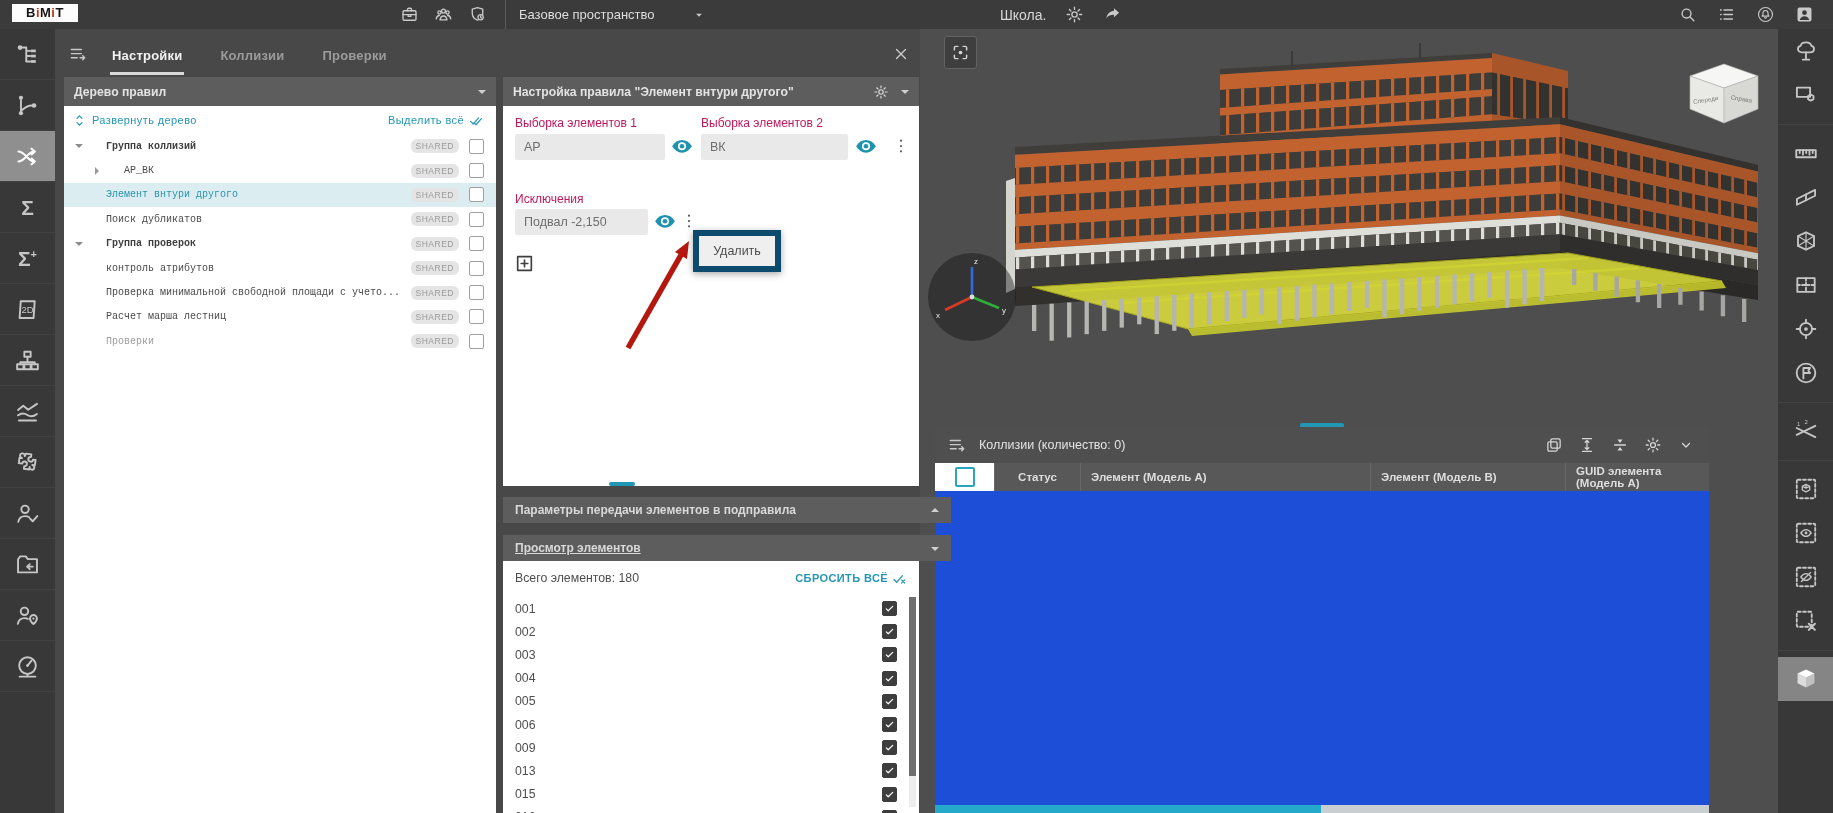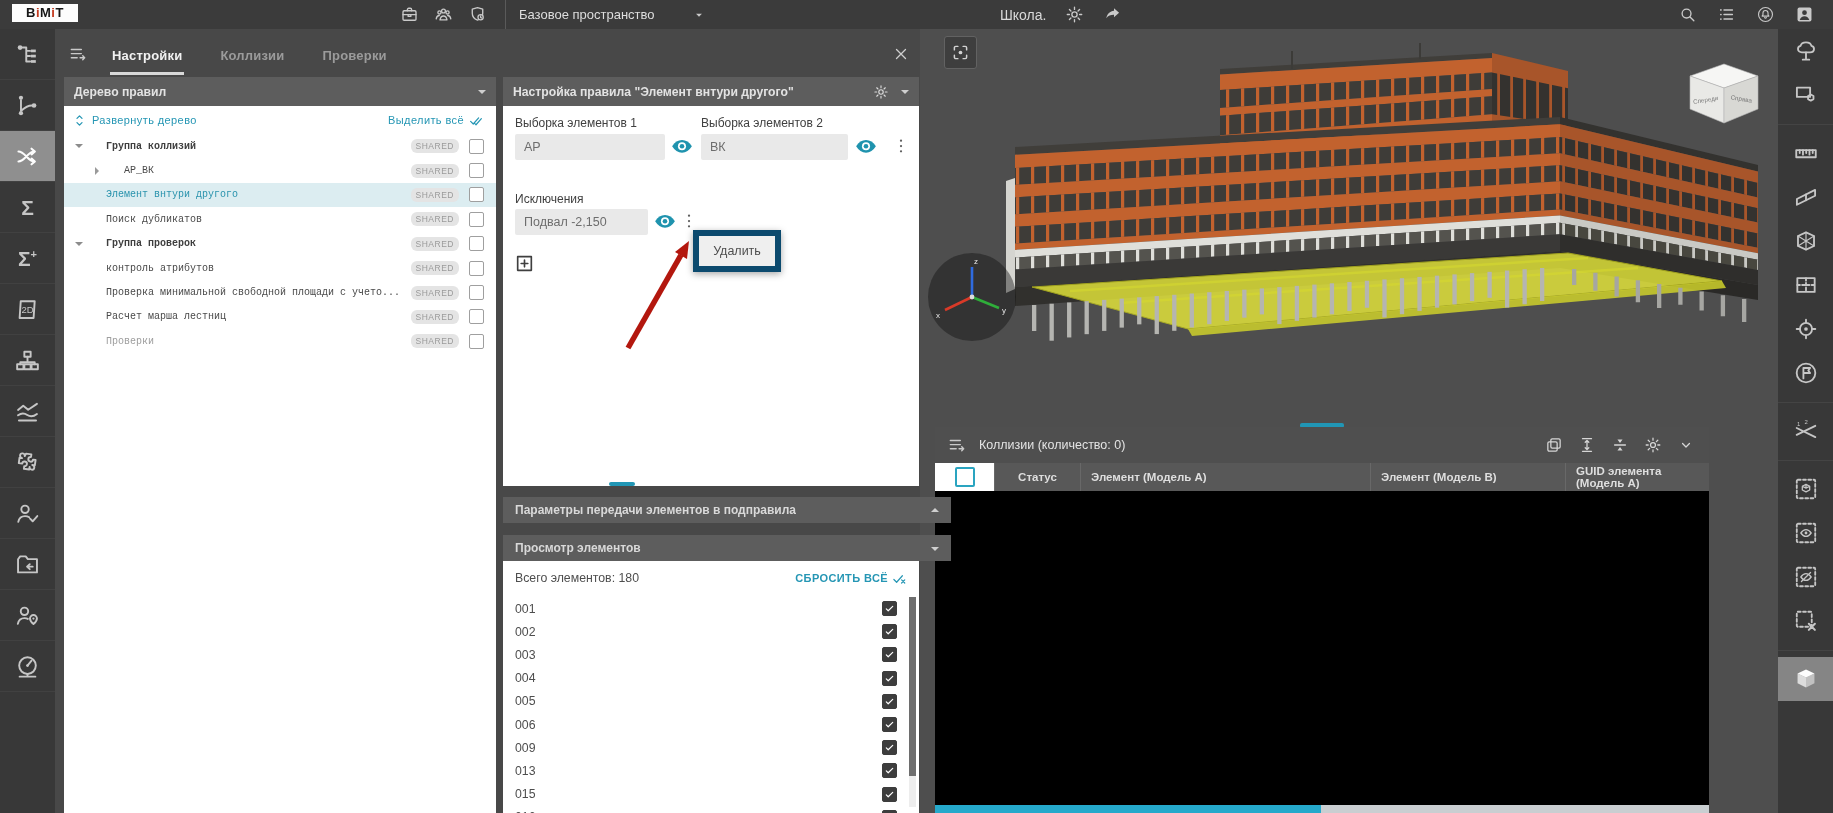--- a/index.html
+++ b/index.html
@@ -33,21 +33,21 @@
   #right-sidebar .side-item .icn{width:26px;height:26px;}
   #right-sidebar .gap{height:7px;border-bottom:1px solid #444;margin-bottom:6px;}
   #right-sidebar .side-item.active{background:#858585;}
   
   #viewport{position:absolute;left:920px;top:29px;width:858px;height:784px;background:#4e4e4e;}
   #scene{position:absolute;left:0;top:0;}
   #vp-focus-btn{position:absolute;left:24px;top:7px;width:31px;height:31px;background:#3e3e3e;border:1px solid #626262;border-radius:3px;display:flex;align-items:center;justify-content:center;cursor:pointer;}
   #vp-focus-btn .icn{width:21px;height:21px;color:#d2d2d2;}
   .ax{font-size:8px;fill:#e8e8e8;}
   
-  #collisions{position:absolute;left:15px;top:398px;width:774px;height:386px;background:#000000;z-index:5;}
+  #collisions{position:absolute;left:15px;top:398px;width:774px;height:386px;background:#1d4ed8;z-index:5;}
   #col-handle{position:absolute;left:50%;margin-left:-22px;top:-4px;width:44px;height:5px;background:#2196b5;border-radius:2px;cursor:ns-resize;}
   .col-hdr{position:relative;height:36px;background:#4f4f4f;display:flex;align-items:center;padding:0 14px 0 12px;}
   .col-title{color:#e4e4e4;font-size:12.5px;margin-left:12px;flex:1;}
   .col-tools{display:flex;align-items:center;gap:15px;}
   .col-tools .icn{width:18px;height:18px;color:#d6d6d6;cursor:pointer;}
   .col-cols{display:flex;height:28px;background:#585858;}
   .cc{display:flex;align-items:center;color:#dedede;font-size:11.5px;font-weight:bold;border-right:1px solid #686868;padding-left:10px;box-sizing:border-box;}
   .cc.cbx{width:60px;background:#fff;justify-content:center;padding-left:0;}
   .cc.c1{width:86px;justify-content:center;padding-left:0;}
   .cc.c2{width:290px;}
@@ -88,32 +88,32 @@
   .t-label.sel{color:#2a93ad;}
   .t-label.muted{color:#9e9e9e;}
   .pill{background:#e4e4e4;color:#9a9a9a;font-size:8.5px;letter-spacing:.5px;padding:2px 5px;border-radius:6px;margin-right:10px;flex:none;}
   .cb{width:13px;height:13px;border:1.5px solid #9f9f9f;border-radius:2px;margin-right:12px;flex:none;cursor:pointer;background:#fff;}
   .cb.checked{background:#3d3d3d;border-color:#3d3d3d;display:flex;align-items:center;justify-content:center;color:#fff;}
   .cb.checked svg{width:11px;height:11px;}
   
   #rule-panel{position:absolute;left:448px;top:48px;width:416px;height:409px;background:#fff;display:flex;flex-direction:column;}
   #rule-panel .panel-hdr .icn{width:16px;height:16px;color:#dcdcdc;margin-right:12px;cursor:pointer;}
   .rp-body{position:relative;flex:1;}
-  .flabel{position:absolute;color:#404040;font-size:12px;}
+  .flabel{position:absolute;color:#be185d;font-size:12px;}
   .inputbox{position:absolute;height:26px;background:#e9e9e9;border-radius:2px;display:flex;align-items:center;padding:4px 9px;color:#6d6d6d;font-size:12.5px;box-sizing:border-box;cursor:text;}
   .eye{position:absolute;width:22px;height:16px;cursor:pointer;}
   .vd{position:absolute;width:20px;height:24px;color:#5f5f5f;cursor:pointer;}
   #ctx-menu{position:absolute;left:190px;top:124px;width:76px;background:#efefef;border:6px solid #0c4a6e;box-shadow:0 2px 7px rgba(0,0,0,.35);z-index:4;}
   #ctx-menu .mi{padding:8px 10px;text-align:center;color:#4e4e4e;font-size:12.5px;cursor:pointer;}
   #plus-btn{position:absolute;left:11px;top:147px;width:21px;height:21px;color:#3f3f3f;cursor:pointer;}
   #arrow-svg{position:absolute;left:0;top:0;width:416px;height:380px;pointer-events:none;z-index:6;}
   #mini-handle{position:absolute;left:554px;top:453px;width:26px;height:4px;background:#2196b5;border-radius:2px;cursor:ns-resize;}
   .bar{position:absolute;left:448px;width:448px;height:26px;background:#5d5d5d;display:flex;align-items:center;justify-content:space-between;padding:0 12px;box-sizing:border-box;color:#d9d9d9;font-weight:bold;font-size:12px;cursor:pointer;}
   #params-bar{top:468px;}
-  #view-bar{top:506px;}
+  #view-bar{top:506px;text-decoration:underline;}
   
   #elements-panel{position:absolute;left:448px;top:532px;width:416px;bottom:0;background:#fff;}
   #ep-head{position:absolute;left:0;right:0;top:0;height:34px;display:flex;align-items:center;padding:0 12px;}
   #ep-total{color:#4e4e4e;font-size:12.3px;}
   #ep-reset{font-size:11px;font-weight:bold;letter-spacing:.4px;margin-right:4px;}
   #elem-rows{position:absolute;left:0;right:14px;top:36px;bottom:0;overflow:hidden;}
   .e-row{display:flex;align-items:center;height:23.2px;padding-left:12px;}
   .e-label{flex:1;color:#4e4e4e;font-size:12.3px;}
   .e-row .cb{margin-right:8px;}
   #ep-scroll{position:absolute;right:3px;top:36px;bottom:6px;width:7px;background:#ededed;}

